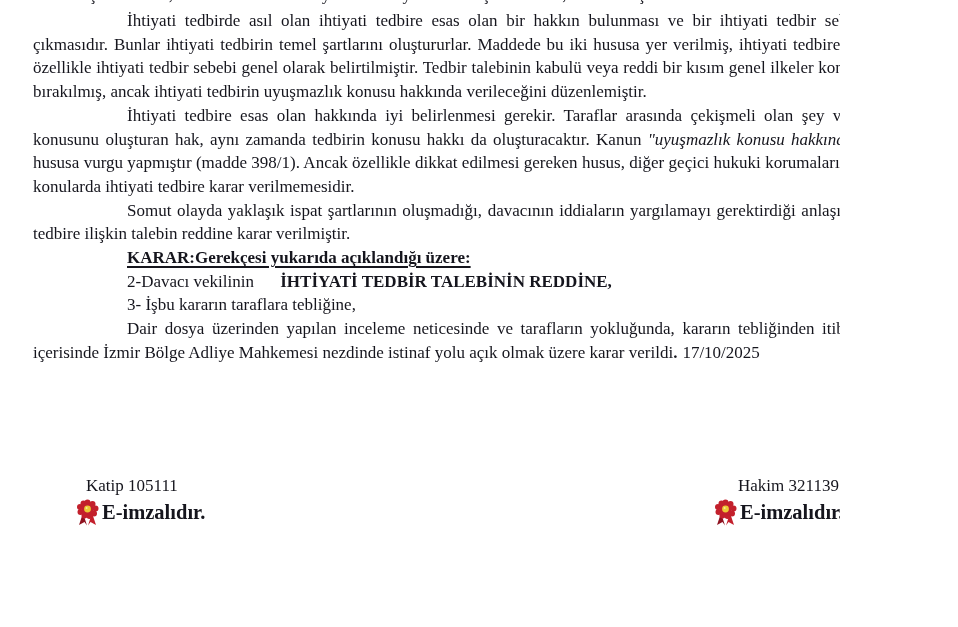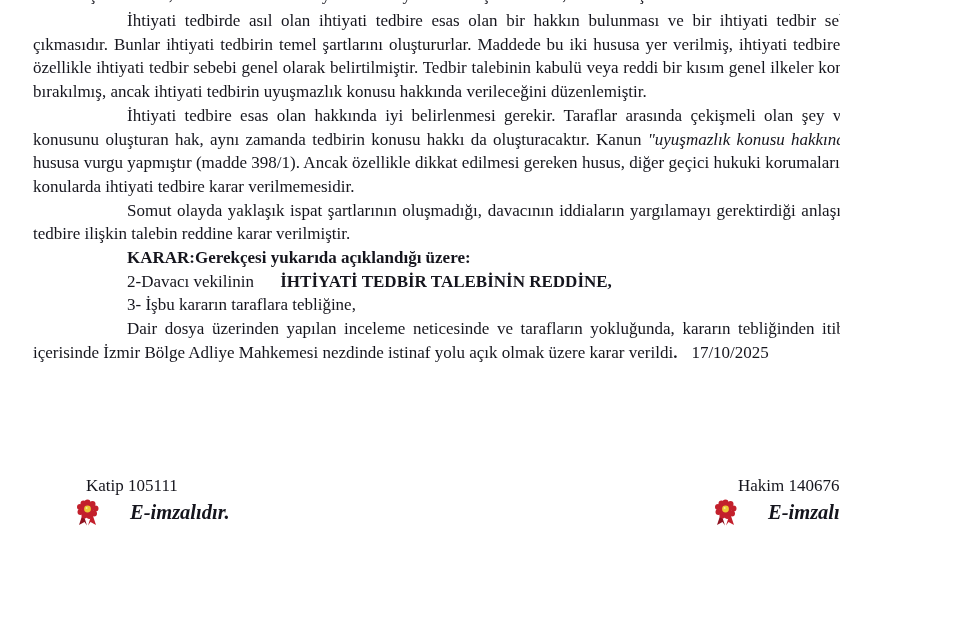--- a/index.html
+++ b/index.html
@@ -32,25 +32,26 @@
   }
   .para {
     margin: 0;
     text-align: justify;
     text-indent: 94px;
   }
   .bold { font-weight: bold; }
   .italic { font-style: italic; }
   .heading-underline {
     font-weight: bold;
+    text-decoration: underline;
     text-decoration-thickness: 1.5px;
     text-underline-offset: 3px;
   }
   .item-bold { font-weight: bold; margin-left: 22px; }
-  .date-part { margin-left: 14px; }
+  .date-part { margin-left: 5px; }
   .signature {
     position: absolute;
     top: 473px;
     white-space: nowrap;
   }
   .signature.left { left: 76px; }
   .signature.right { left: 714px; }
   .sig-title { padding-left: 10px; line-height: 25px; }
   .signature.right .sig-title { padding-left: 24px; }
   .sig-stamp {
@@ -59,23 +60,21 @@
     line-height: 28px;
   }
   .seal {
     width: 23px;
     height: 27px;
     margin-right: 3px;
     flex: 0 0 auto;
   }
   .stamp-text {
     font-weight: bold;
-    font-style: italic;
     font-size: 20.5px;
-    margin-left: 28px;
   }
 </style>
 </head>
 <body>
 
 <div class="page">
 
   <div class="clip-line">ş ,  . y y ş , ş .</div>
 
   <div class="textcol">
@@ -115,21 +114,21 @@
           <circle cx="11.5" cy="10" r="6"></circle>
         </g>
         <circle cx="11.5" cy="10" r="3.4" fill="#ecc935"></circle>
         <circle cx="10.6" cy="9" r="1" fill="#f7ea9a"></circle>
       </svg>
       <span class="stamp-text">E-imzalıdır.</span>
     </div>
   </div>
 
   <div class="signature right">
-    <div class="sig-title">Hakim 140676</div>
+    <div class="sig-title">Hakim 321139</div>
     <div class="sig-stamp">
       <svg class="seal" viewBox="0 0 23 27" xmlns="http://www.w3.org/2000/svg">
         <polygon points="7,14 3,26 8.5,23 11,26.5" fill="#8f1220"></polygon>
         <polygon points="16,14 20,26 14.5,23 12,26.5" fill="#c3202c"></polygon>
         <g fill="#c3202c">
           <circle cx="11.5" cy="3.5" r="3"></circle>
           <circle cx="16.5" cy="5" r="3"></circle>
           <circle cx="19.5" cy="9.5" r="3"></circle>
           <circle cx="18" cy="14.5" r="3"></circle>
           <circle cx="13.5" cy="17" r="3"></circle>

